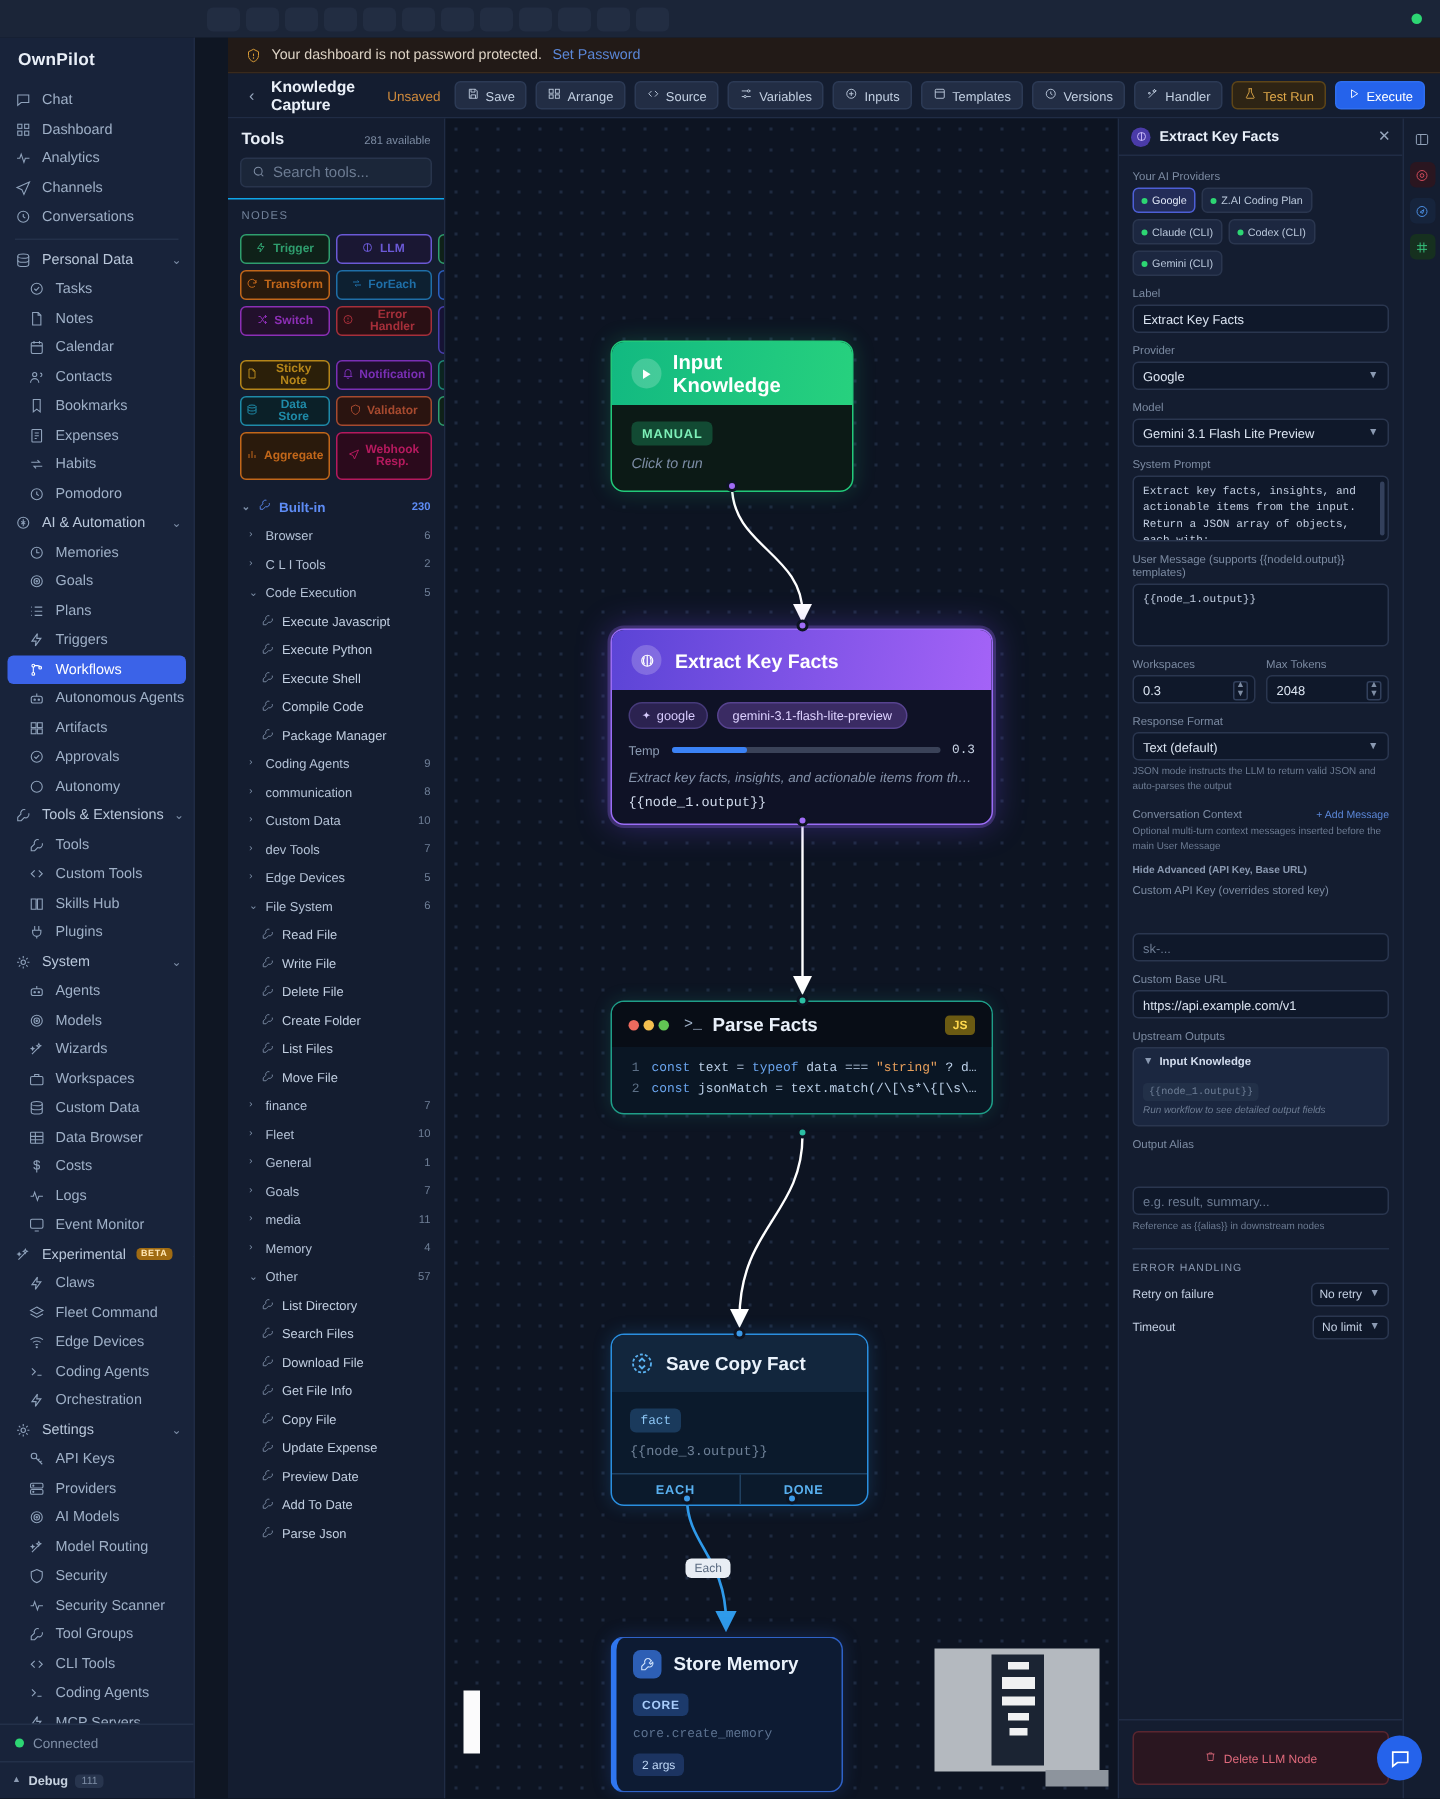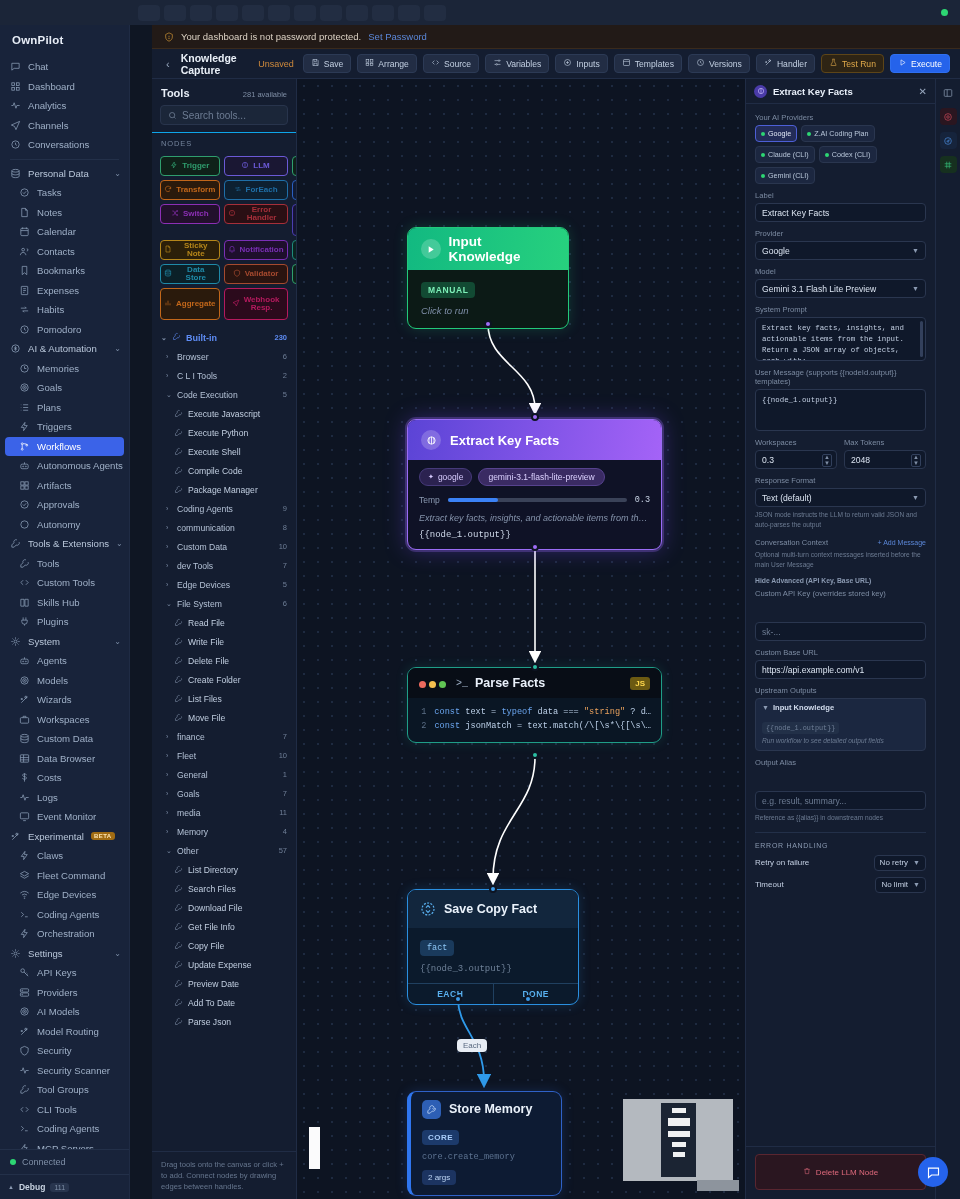--- a/index.html
+++ b/index.html
@@ -1302,21 +1302,20 @@
                   <span class="wr">
                     <svg viewBox="0 0 24 24">
                       <path d="M15 4a5 5 0 00-6.4 6.4L4 15v5h5l4.4-4.6A5 5 0 0020 9"></path>
                     </svg>
                   </span>
                   <span>Parse Json</span>
                 </div>
                 <div class="trow leaf"></div>
               </div>
           </div>
-          <div class="tools-foot">Drag tools onto the canvas or click + to add. Connect nodes by drawing edges between handles.</div>
         </div>
 
         <div class="canvas">
 
           <svg style="position:absolute;inset:0;width:100%;height:100%;pointer-events:none">
             <defs>
               <marker id="aw" markerWidth="8" markerHeight="8" refX="4" refY="4" orient="auto">
                 <path d="M0,0 L8,4 L0,8 z" fill="#ffffff"></path>
               </marker>
               <marker id="ab" markerWidth="8" markerHeight="8" refX="4" refY="4" orient="auto">

